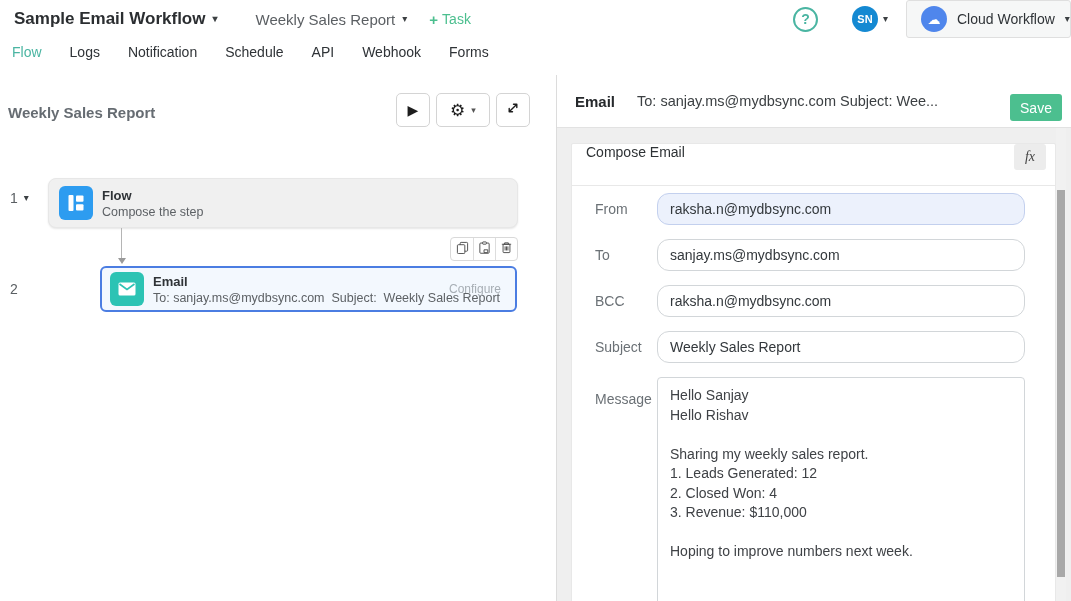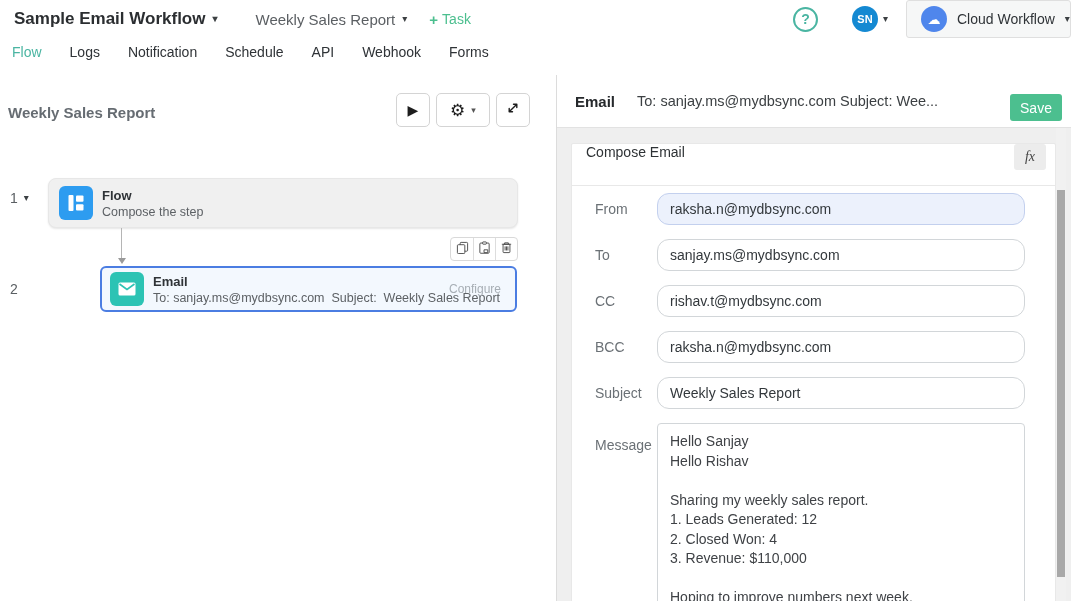--- a/index.html
+++ b/index.html
@@ -247,24 +247,20 @@
       <div class="fields">
         <div class="field-row">
           <span class="field-label">From</span>
           <input class="field-input highlight" type="text" value="raksha.n@mydbsync.com" style="">
         </div>
         <div class="field-row">
           <span class="field-label">To</span>
           <input class="field-input" type="text" value="sanjay.ms@mydbsync.com" style="">
         </div>
         <div class="field-row">
-          <span class="field-label">CC</span>
-          <input class="field-input" type="text" value="rishav.t@mydbsync.com" style="">
-        </div>
-        <div class="field-row">
           <span class="field-label">BCC</span>
           <input class="field-input" type="text" value="raksha.n@mydbsync.com" style="">
         </div>
         <div class="field-row">
           <span class="field-label">Subject</span>
           <input class="field-input" type="text" value="Weekly Sales Report" style="">
         </div>
         <div class="field-row msg">
           <span class="field-label">Message</span>
           <textarea class="field-textarea" style="">Hello Sanjay

